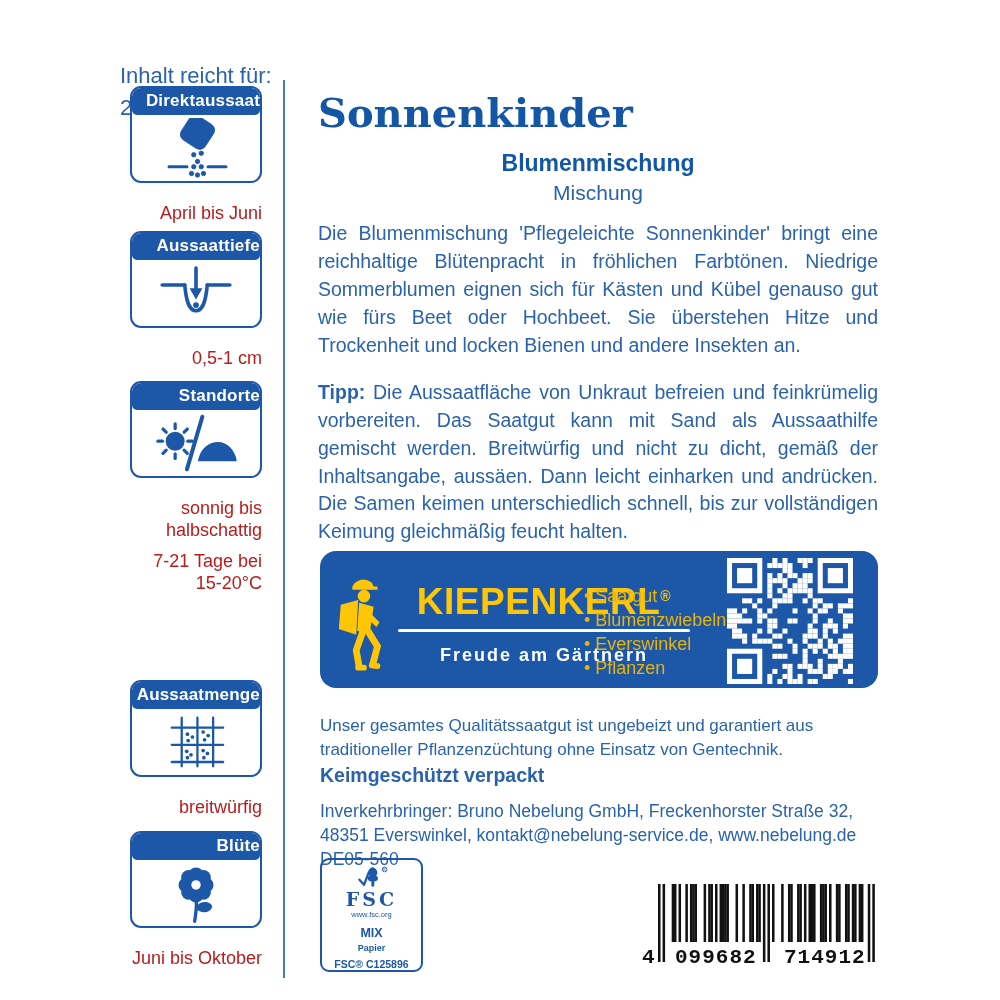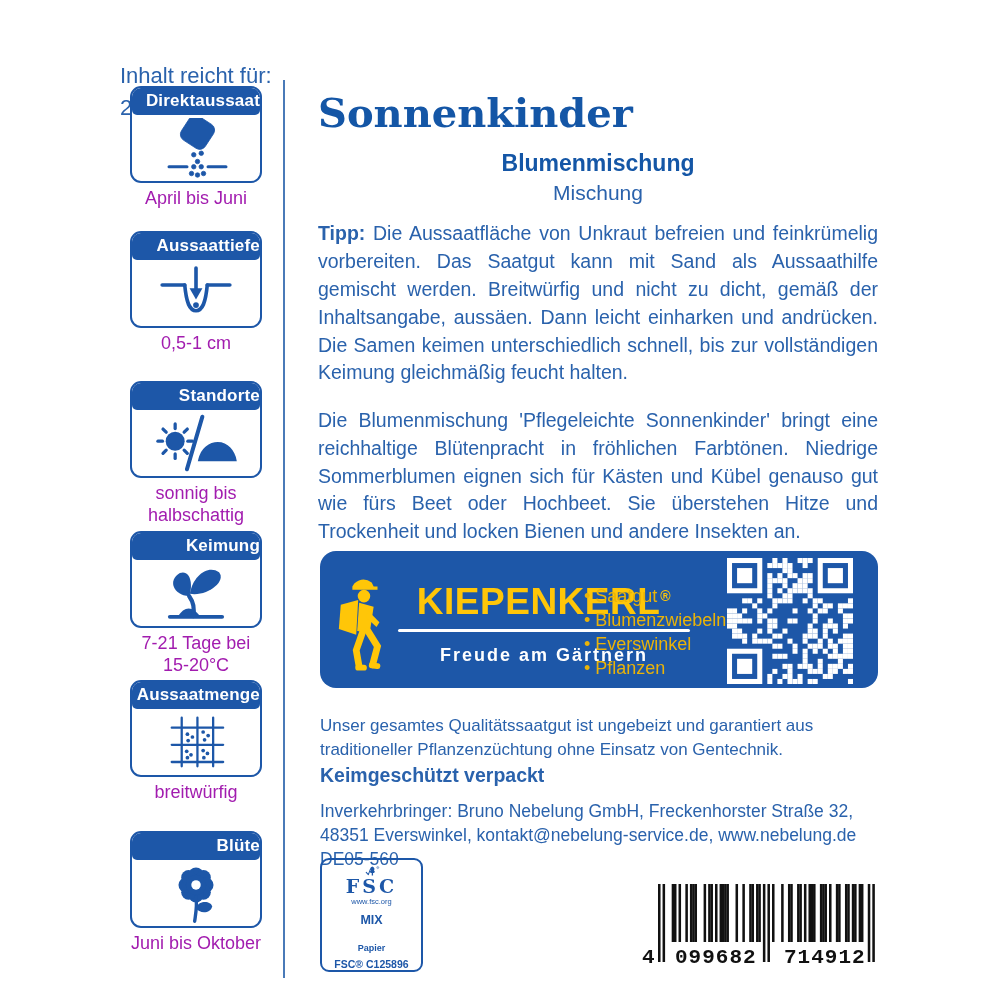--- a/index.html
+++ b/index.html
@@ -6,21 +6,21 @@
   .page{position:relative;width:1000px;height:1000px;background:#ffffff;overflow:hidden;
         font-family:"Liberation Sans",sans-serif;color:#2a62ac;}
   
   .topnote{position:absolute;left:120px;top:16px;font-size:22px;line-height:1.45;color:#2a62ac;margin-top:44px;}
   
   .sbgroup{position:absolute;left:130px;width:132px;}
   .sbox{box-sizing:border-box;width:132px;border:2px solid #1d57a8;border-radius:11px;background:#fff;overflow:hidden;}
   .sbox .hdr{background:#1d57a8;color:#fff;font-weight:bold;font-size:17px;text-align:right;
              padding:3px 0 4px;border-radius:8px 8px 5px 5px;letter-spacing:.2px;}
   .sbox .body{height:66px;display:flex;align-items:center;justify-content:center;color:#1d57a8;}
-  .caption{margin-top:5px;text-align:center;font-size:18px;line-height:1.22;color:#a21caf;}
+  .caption{margin-top:20px;text-align:right;font-size:18px;line-height:1.22;color:#b91c1c;}
   .g1{top:86px}.g2{top:231px}.g3{top:381px}.g4{top:531px}.g5{top:680px}.g6{top:831px}
   
   .divider{position:absolute;left:283px;top:80px;width:2px;height:898px;background:#higher;background:#4a7ab8;}
   
   .main{position:absolute;left:318px;top:92px;width:560px;}
   .title{font-family:"DejaVu Serif",serif;font-weight:bold;font-size:40px;color:#1456a6;
          text-align:left;letter-spacing:0px;line-height:1.05;}
   .subtitle{margin-top:16px;text-align:center;font-size:23px;font-weight:bold;color:#1456a6;}
   .subtitle2{margin-top:4px;text-align:center;font-size:21px;color:#2a62ac;}
   .para{margin-top:15px;font-size:19.5px;line-height:1.43;text-align:justify;color:#2a62ac;}
@@ -41,21 +41,21 @@
   .footblock{position:absolute;left:320px;top:714px;width:560px;}
   .quality{font-size:17px;line-height:1.4;color:#2a62ac;}
   .boldline{font-size:19.5px;font-weight:bold;margin-top:2px;color:#2a62ac;}
   .distrib{margin-top:12px;font-size:17.5px;line-height:1.38;color:#2a62ac;}
   
   .fsc{position:absolute;left:320px;top:858px;width:103px;height:114px;border:2px solid #1d57a8;border-radius:9px;
        box-sizing:border-box;display:flex;flex-direction:column;align-items:center;color:#1d57a8;padding-top:6px;}
   .fsc .fscname{font-family:"DejaVu Serif",serif;font-size:19px;font-weight:bold;letter-spacing:3px;line-height:1;}
   .fsc .fscurl{font-size:7.5px;margin-top:1px;}
   .fsc .fscmix{font-size:12.5px;font-weight:bold;margin-top:7px;}
-  .fsc .fscpaper{font-size:9px;font-weight:bold;margin-top:16px;}
+  .fsc .fscpaper{font-size:9px;font-weight:bold;margin-top:3px;}
   .fsc .fsclic{font-size:10.5px;font-weight:bold;margin-top:5px;white-space:nowrap;}
   
   .barcode{position:absolute;left:642px;top:884px;width:240px;height:92px;background:#fff;}
   .bc-digit{position:absolute;font-family:"Liberation Mono",monospace;font-weight:bold;font-size:21px;
             color:#111;top:62px;letter-spacing:1px;white-space:nowrap;}
 </style>
 </head>
 <body>
 
 <div class="page">
@@ -125,32 +125,20 @@
           <circle cx="27" cy="30" r="10.5" fill="#1d57a8"></circle>
           <line x1="57" y1="3" x2="40" y2="61" stroke="#1d57a8" stroke-width="4.5" stroke-linecap="round"></line>
           <path d="M52,52 C55,37 65,31 74,31 C85,31 93,40 95,52 Z" fill="#1d57a8"></path>
         </svg>
       </div>
     </div>
     <div class="caption">sonnig bis halbschattig</div>
   </div>
 
   <div class="sbgroup g4">
-    <div class="sbox">
-      <div class="hdr">Keimung</div>
-      <div class="body">
-        <svg width="86" height="60" viewBox="0 0 100 78">
-          <path d="M16,70 H84" stroke="#1d57a8" stroke-width="5" stroke-linecap="round" fill="none"></path>
-          <path d="M26,70 Q40,48 56,70 Z" fill="#1d57a8"></path>
-          <path d="M46,69 C49,58 46,50 41,43" stroke="#1d57a8" stroke-width="5.5" fill="none" stroke-linecap="round"></path>
-          <path d="M41,43 C20,42 13,22 29,13 C44,8 46,31 41,43 Z" fill="#1d57a8"></path>
-          <path d="M42,40 C46,16 66,2 80,12 C90,24 64,44 42,40 Z" fill="#1d57a8"></path>
-        </svg>
-      </div>
-    </div>
     <div class="caption">7-21 Tage bei 15-20°C</div>
   </div>
 
   <div class="sbgroup g6">
     <div class="sbox">
       <div class="hdr">Blüte</div>
       <div class="body">
         <svg width="76" height="62" viewBox="0 0 100 92">
           <g fill="#1d57a8">
             <circle cx="50" cy="19" r="11"></circle>
@@ -204,22 +192,22 @@
     </div>
     <div class="caption">breitwürfig</div>
   </div>
 
   <div class="divider"></div>
 
   <div class="main">
     <div class="title">Sonnenkinder</div>
     <div class="subtitle">Blumenmischung</div>
     <div class="subtitle2">Mischung</div>
+    <p class="para">Die Blumenmischung 'Pflegeleichte Sonnenkinder' bringt eine reichhaltige Blütenpracht in fröhlichen Farbtönen. Niedrige Sommerblumen eignen sich für Kästen und Kübel genauso gut wie fürs Beet oder Hochbeet. Sie überstehen Hitze und Trockenheit und locken Bienen und andere Insekten an.</p>
     <p class="para"><b>Tipp:</b><span> Die Aussaatfläche von Unkraut befreien und feinkrümelig vorbereiten. Das Saatgut kann mit Sand als Aussaathilfe gemischt werden. Breitwürfig und nicht zu dicht, gemäß der Inhaltsangabe, aussäen. Dann leicht einharken und andrücken. Die Samen keimen unterschiedlich schnell, bis zur vollständigen Keimung gleichmäßig feucht halten.</span></p>
-    <p class="para">Die Blumenmischung 'Pflegeleichte Sonnenkinder' bringt eine reichhaltige Blütenpracht in fröhlichen Farbtönen. Niedrige Sommerblumen eignen sich für Kästen und Kübel genauso gut wie fürs Beet oder Hochbeet. Sie überstehen Hitze und Trockenheit und locken Bienen und andere Insekten an.</p>
   </div>
 
   <div class="banner">
     <div class="logoman">
       <svg width="58" height="110" viewBox="0 0 60 110">
         <g fill="#ffc608">
           <path d="M21,9 Q30,1 39,8 L41,12 L45,12 L45,15.5 L19,15.5 L19,12 Z"></path>
           <circle cx="31" cy="22" r="6.5"></circle>
           <path d="M7,31 L25,26 L23,62 L5,56 Z"></path>
           <path d="M26,29 L41,33 L37,60 L24,58 Z"></path>

